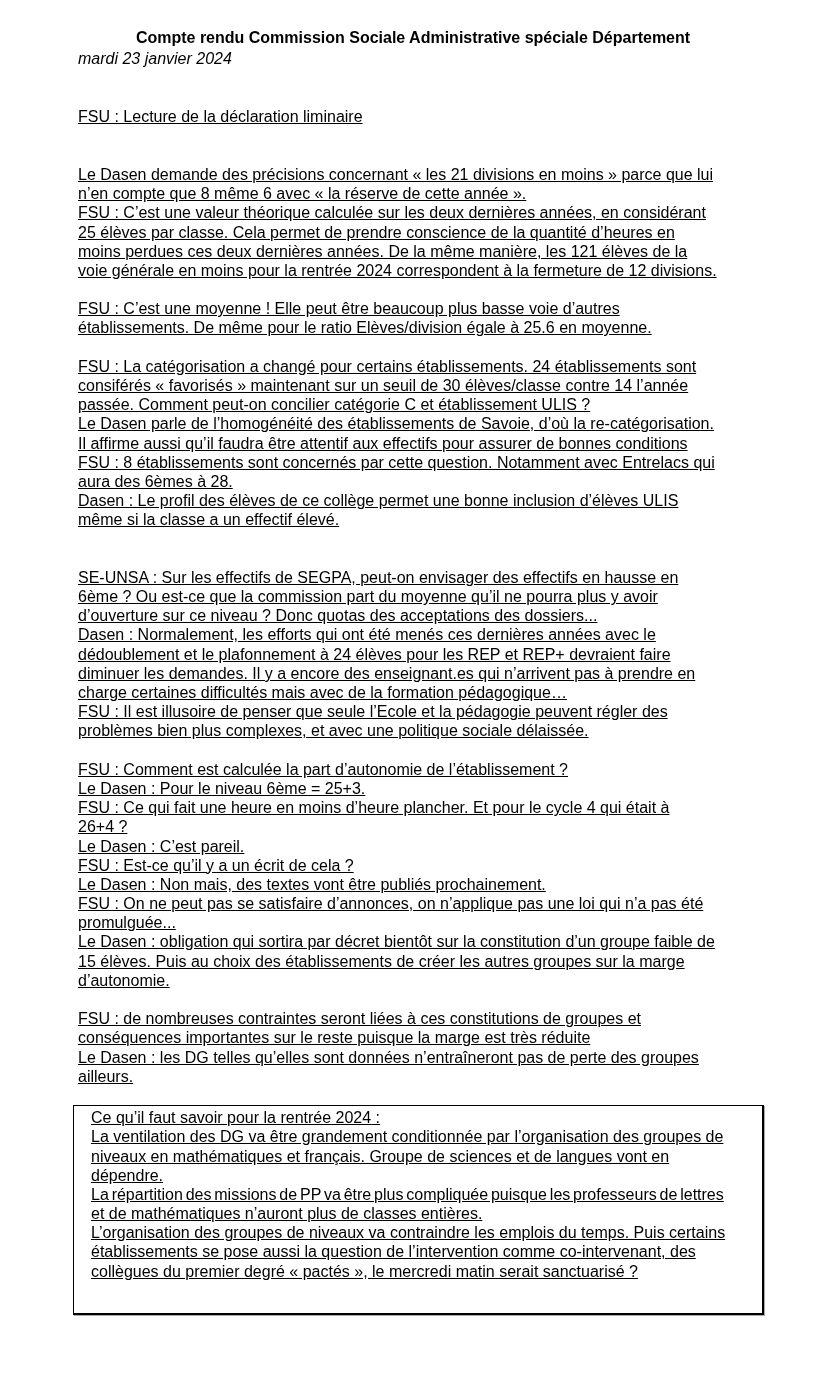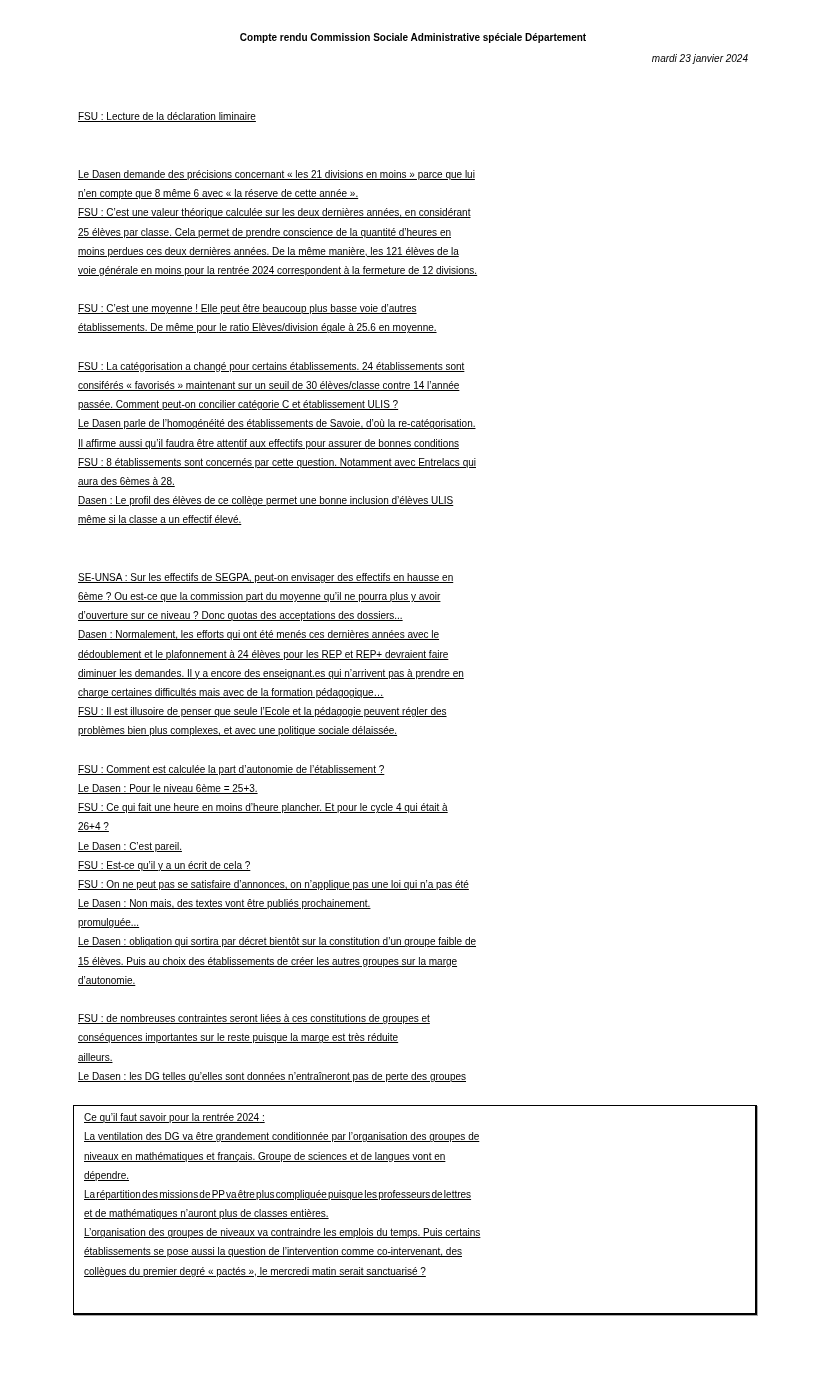--- a/index.html
+++ b/index.html
@@ -2,48 +2,48 @@
 <html><head>
 <meta charset="utf-8">
 <style>
   html,body{margin:0;padding:0;background:#ffffff;}
   .page{
     position:relative;
     width:826px;height:1389px;
     background:#ffffff;
     color:#000;
     font-family:"Liberation Sans", sans-serif;
-    font-size:10px;
+    font-size:16px;
     overflow:hidden;
   }
   .content{padding:27px 0 0 78px;width:670px;}
   .title{
     width:670px;
     text-align:center;
     font-weight:bold;
     line-height:21px;
     white-space:pre;
   }
   .date{
     width:670px;
-    text-align:right;
+    text-align:left;
     font-style:italic;
     line-height:21px;
     white-space:pre;
   }
   .ln{height:19.2px;line-height:19.2px;white-space:pre;text-decoration:underline;}
   .gap{height:19.2px;}
   .gap2{height:38.4px;}
   .box{
     margin-left:-5px;
     width:671px;
     border:solid #000;
     border-width:1px 2px 2px 1px;
     box-shadow:1px 1px 0 #aaaaaa;
-    padding:2px 0 0 10px;
+    padding:2px 0 0 17px;
     background:#ffffff;
   }
   .box-heading-underline{text-decoration:underline;}
   .tight{word-spacing:-1.6px;}
   .box-pad{height:32px;}
 </style>
 </head>
 <body>
 
 <div class="page">
@@ -106,35 +106,35 @@
 
     <div class="gap"></div>
 
     <div>
       <div class="ln">FSU : Comment est calculée la part d’autonomie de l’établissement ?</div>
       <div class="ln">Le Dasen : Pour le niveau 6ème = 25+3.</div>
       <div class="ln">FSU : Ce qui fait une heure en moins d’heure plancher. Et pour le cycle 4 qui était à</div>
       <div class="ln">26+4 ?</div>
       <div class="ln">Le Dasen : C’est pareil.</div>
       <div class="ln">FSU : Est-ce qu’il y a un écrit de cela ?</div>
+      <div class="ln">Le Dasen : Non mais, des textes vont être publiés prochainement.</div>
       <div class="ln">FSU : On ne peut pas se satisfaire d’annonces, on n’applique pas une loi qui n’a pas été</div>
-      <div class="ln">Le Dasen : Non mais, des textes vont être publiés prochainement.</div>
       <div class="ln">promulguée...</div>
       <div class="ln">Le Dasen : obligation qui sortira par décret bientôt sur la constitution d’un groupe faible de</div>
       <div class="ln">15 élèves. Puis au choix des établissements de créer les autres groupes sur la marge</div>
       <div class="ln">d’autonomie.</div>
     </div>
 
     <div class="gap"></div>
 
     <div>
       <div class="ln">FSU : de nombreuses contraintes seront liées à ces constitutions de groupes et</div>
       <div class="ln">conséquences importantes sur le reste puisque la marge est très réduite</div>
+      <div class="ln">Le Dasen : les DG telles qu’elles sont données n’entraîneront pas de perte des groupes</div>
       <div class="ln">ailleurs.</div>
-      <div class="ln">Le Dasen : les DG telles qu’elles sont données n’entraîneront pas de perte des groupes</div>
     </div>
 
     <div class="gap"></div>
 
     <div class="box">
       <div class="ln"><span class="box-heading-underline">Ce qu’il faut savoir pour la rentrée 2024</span><span> :</span></div>
       <div class="ln">La ventilation des DG va être grandement conditionnée par l’organisation des groupes de</div>
       <div class="ln">niveaux en mathématiques et français. Groupe de sciences et de langues vont en</div>
       <div class="ln">dépendre.</div>
       <div class="ln tight">La répartition des missions de PP va être plus compliquée puisque les professeurs de lettres</div>

